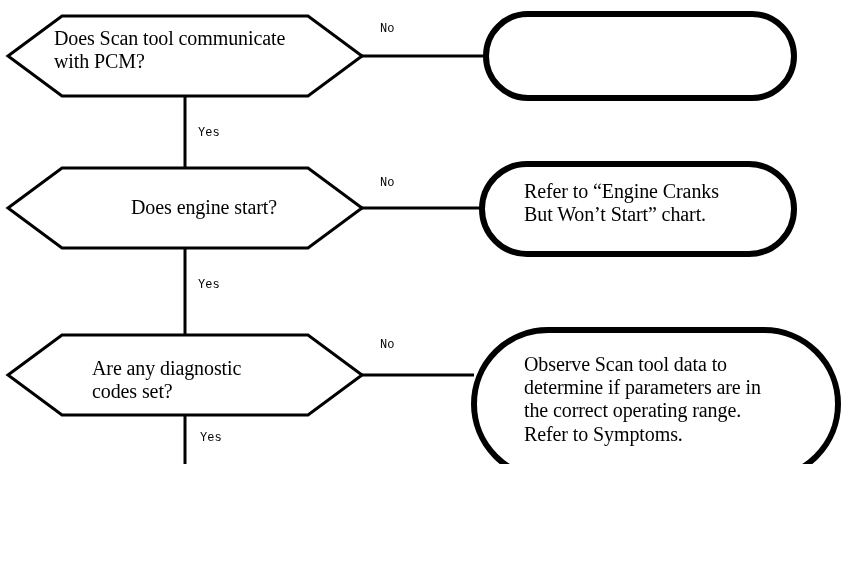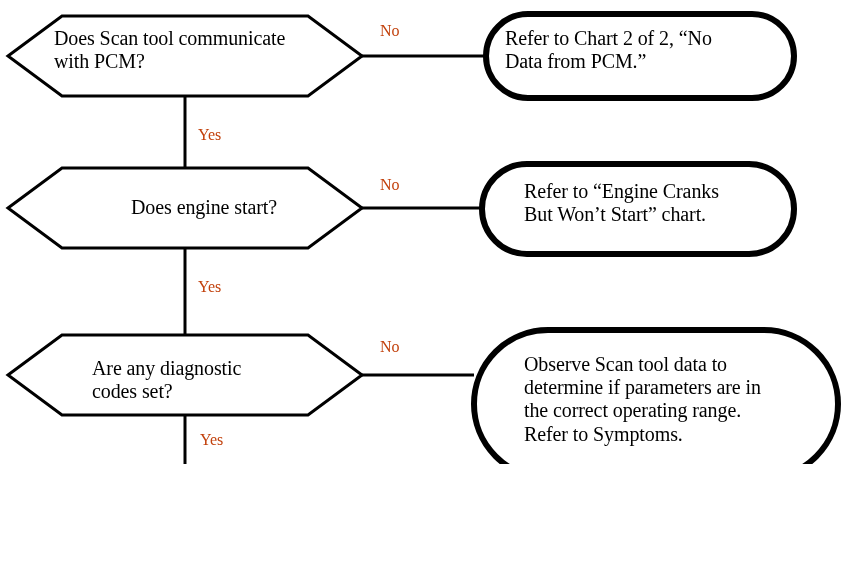--- a/index.html
+++ b/index.html
@@ -32,23 +32,23 @@
     letter-spacing: -0.1px;
   }
   .decision-text {
     font-size: 20px;
   }
   .terminal-text {
     font-size: 20px;
   }
   .edge-label {
     position: absolute;
-    font-size: 16px;
-    font-family: Liberation Serif, serif;
-    color: #c2410c;
+    font-size: 12px;
+    font-family: Liberation Mono, monospace;
+    color: #000000;
   }
   
   #d1-text { left: 54px;  top: 27px;  width: 290px; text-align: left; }
   
   #d2-text { left: 54px;  top: 196px; width: 300px; text-align: center; }
   
   #d3-text { left: 92px;  top: 357px; width: 260px; text-align: left; }
   
   #t1-text { left: 505px; top: 27px;  width: 280px; text-align: left; }
   
@@ -100,22 +100,20 @@
   </svg>
 
   <div class="node-text decision-text" id="d1-text">Does Scan tool communicate
 with PCM?</div>
 
   <div class="node-text decision-text" id="d2-text">Does engine start?</div>
 
   <div class="node-text decision-text" id="d3-text">Are any diagnostic
 codes set?</div>
 
-  <div class="node-text terminal-text" id="t1-text">Refer to Chart 2 of 2, “No
-Data from PCM.”</div>
 
   <div class="node-text terminal-text" id="t3-text">Observe Scan tool data to
 determine if parameters are in
 the correct operating range.
 Refer to Symptoms.</div>
 
   <div class="node-text terminal-text" id="t2-text">Refer to “Engine Cranks
 But Won’t Start” chart.</div>
 
 

